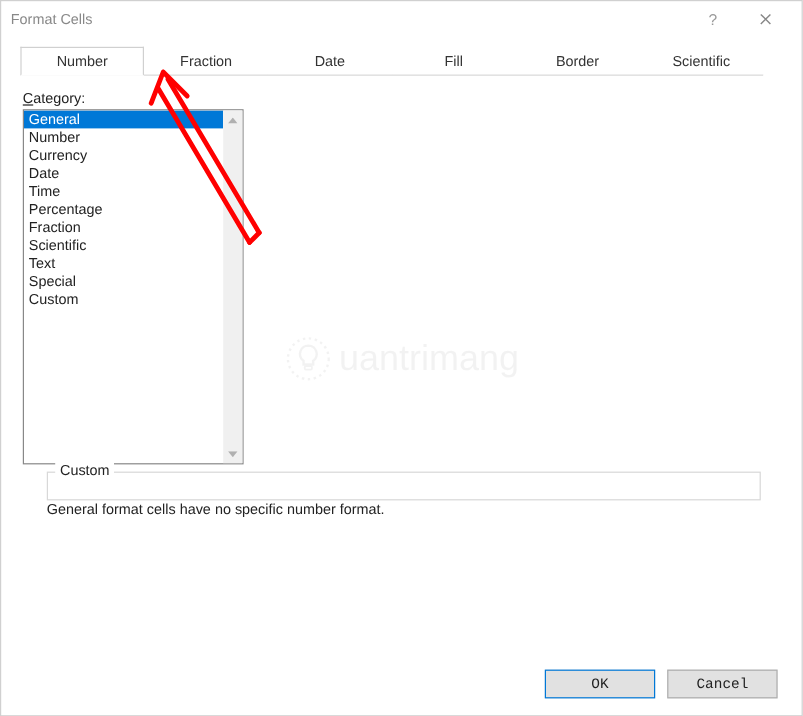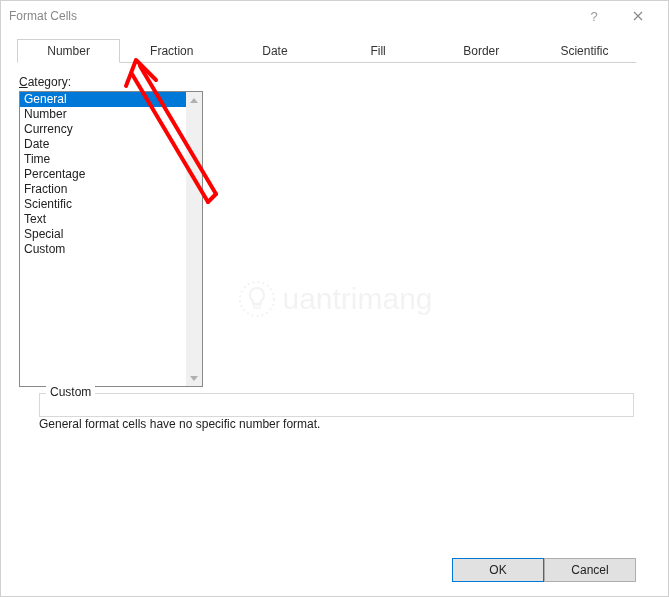--- a/index.html
+++ b/index.html
@@ -93,23 +93,25 @@
     position: relative;
   }
   .fieldset .legend {
     position: absolute; top:-9px; left:6px; background:#fff; padding:0 4px;
     font-size: 12px; color:#222;
   }
   .sampletext { font-size: 12px; color:#222; }
   .desc { font-size: 12px; color:#222; }
   .footer {
     position: absolute;
-    right: 32px;
+    right: 20px;
     bottom: 14px;
     display: flex;
+    gap: 10px;
+    font-family: Liberation Mono, monospace;
   }
   .winbtn {
     width: 92px;
     height: 24px;
     background: #e1e1e1;
     border: 1px solid #adadad;
     font-size: 12px;
     color: #222;
     display: flex;
     align-items: center;

